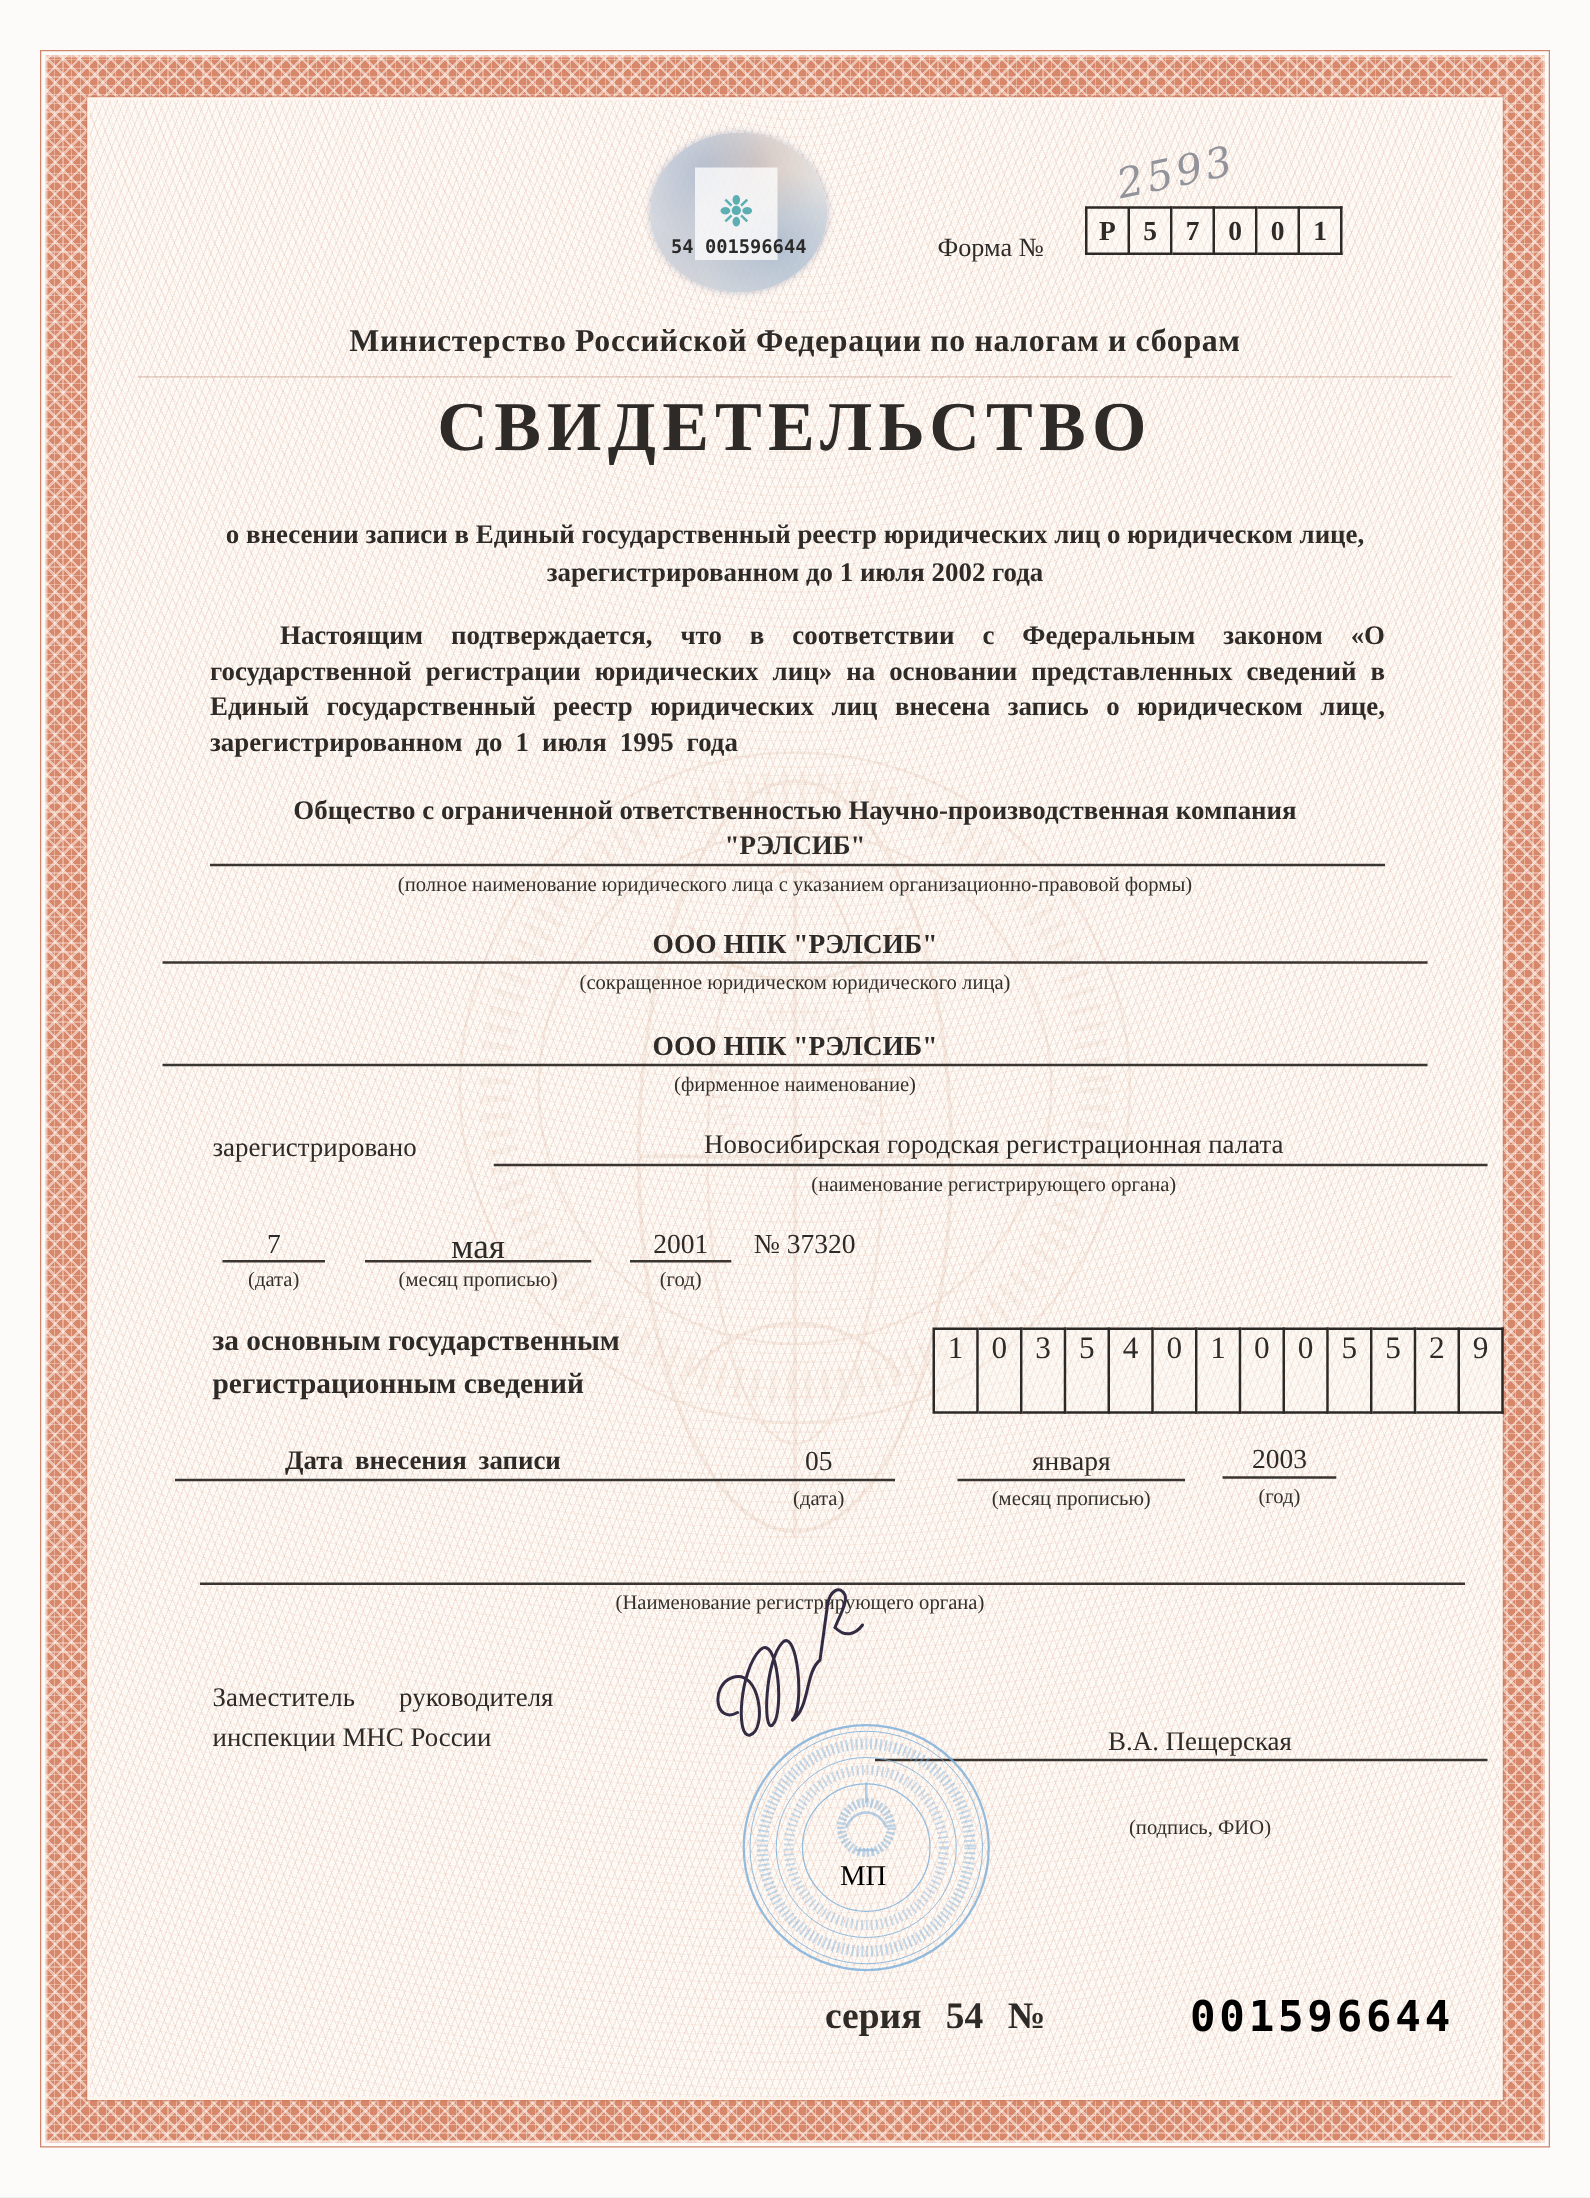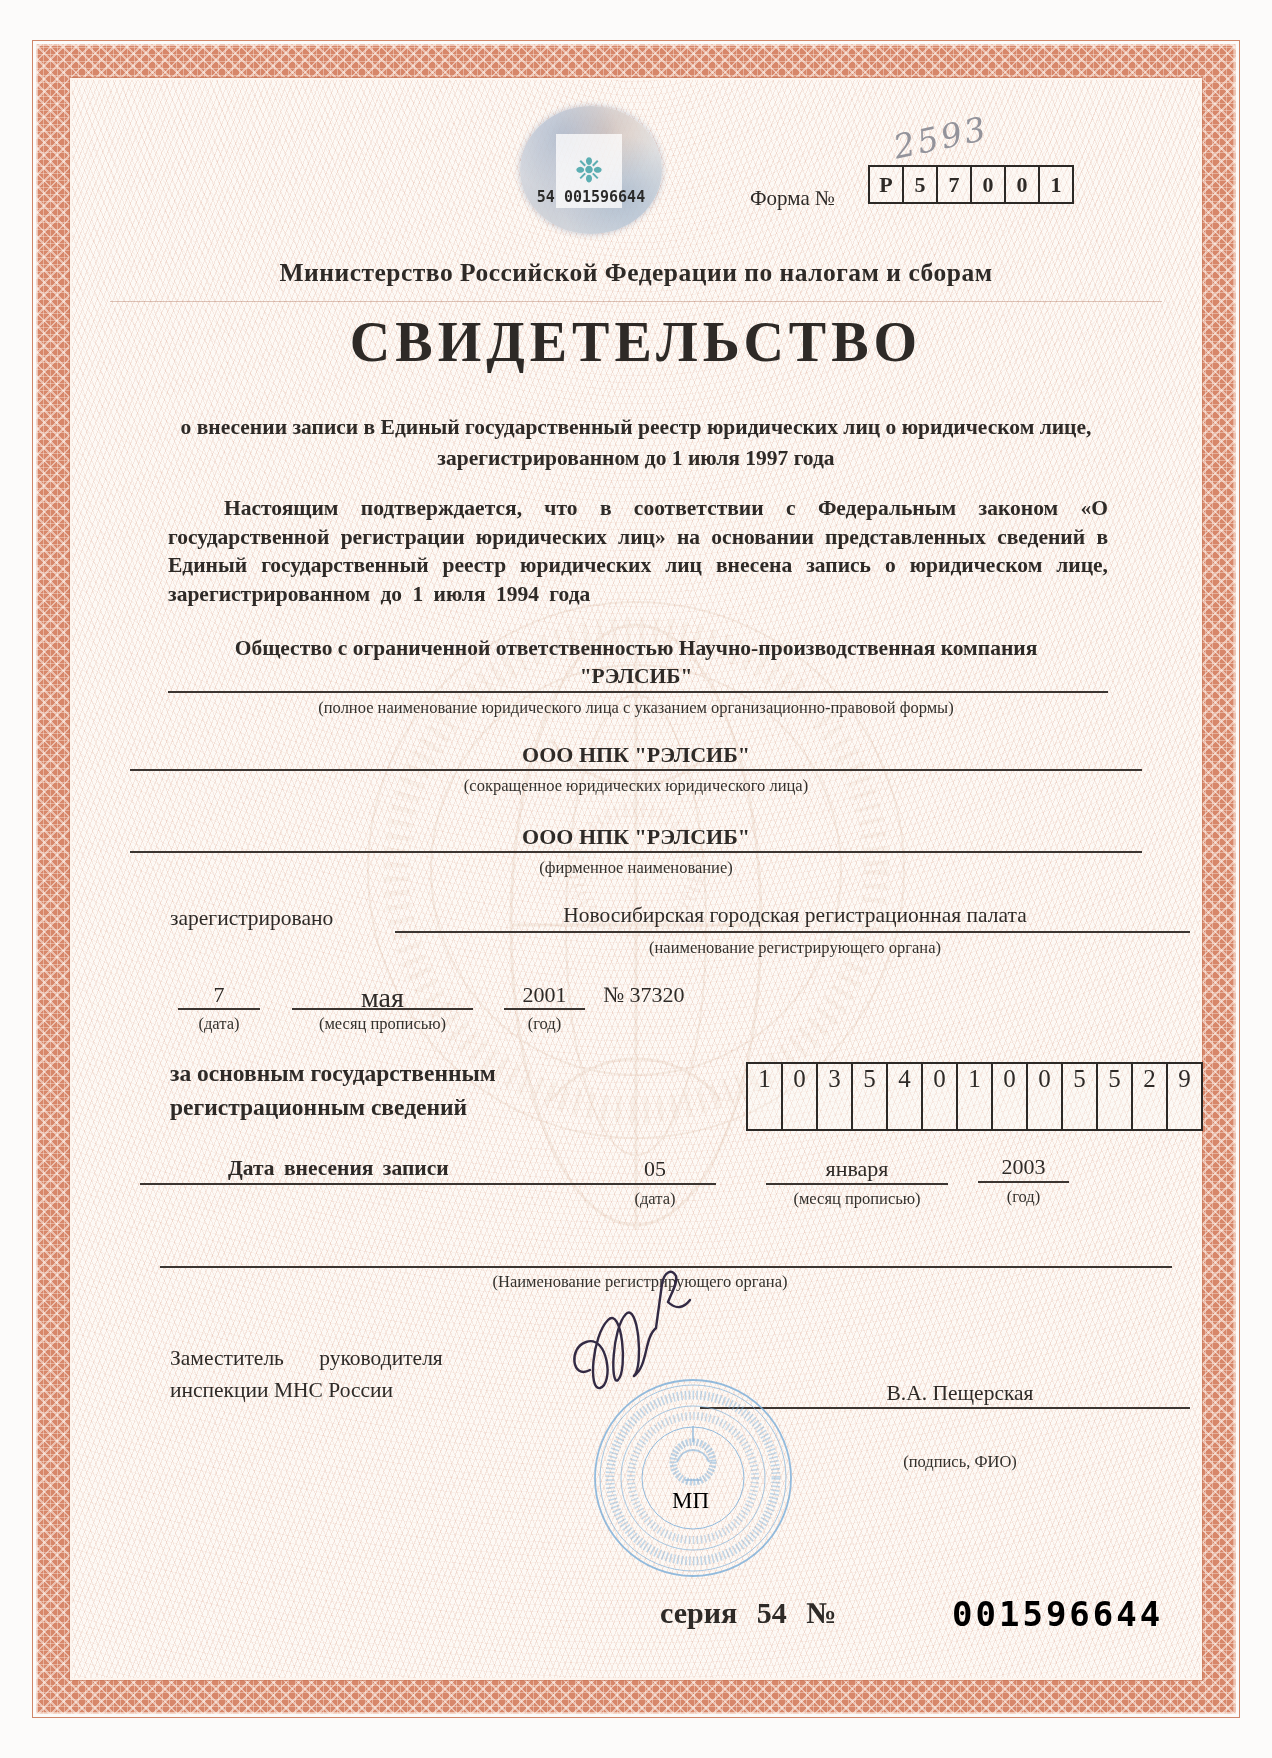--- a/index.html
+++ b/index.html
@@ -99,33 +99,33 @@
     <span class="fcell">7</span>
     <span class="fcell">0</span>
     <span class="fcell">0</span>
     <span class="fcell">1</span>
   </div>
 
   <div class="abs ctr b" style="left:100px; top:258px; width:1072px; font-size:25.5px; letter-spacing:.5px;">Министерство Российской Федерации по налогам и сборам</div>
   <div class="abs" style="left:110px; top:301px; width:1052px; border-top:1px solid rgba(160,95,70,.35);"></div>
   <div class="abs ctr b" style="left:100px; top:310px; width:1072px; font-size:56px; letter-spacing:5px;">СВИДЕТЕЛЬСТВО</div>
 
-  <div class="abs ctr b" style="left:130px; top:412px; width:1012px; font-size:21.5px; line-height:1.42;">о внесении записи в Единый государственный реестр юридических лиц о юридическом лице, зарегистрированном до 1 июля 1997 года</div>
+  <div class="abs ctr b" style="left:130px; top:412px; width:1012px; font-size:21.5px; line-height:1.42;">о внесении записи в Единый государственный реестр юридических лиц о юридическом лице, зарегистрированном до 1 июля 2002 года</div>
 
   <div class="abs b" style="left:168px; top:494px; width:940px; font-size:21.5px; line-height:1.33;
-       text-align:justify; text-indent:56px; word-spacing:5px;">Настоящим подтверждается, что в соответствии с Федеральным законом «О государственной регистрации юридических лиц» на основании представленных сведений в Единый государственный реестр юридических лиц внесена запись о юридическом лице, зарегистрированном до 1 июля 1994 года</div>
+       text-align:justify; text-indent:56px; word-spacing:5px;">Настоящим подтверждается, что в соответствии с Федеральным законом «О государственной регистрации юридических лиц» на основании представленных сведений в Единый государственный реестр юридических лиц внесена запись о юридическом лице, зарегистрированном до 1 июля 1995 года</div>
 
   <div class="abs ctr b" style="left:130px; top:636px; width:1012px; font-size:21.5px;">Общество с ограниченной ответственностью Научно-производственная компания</div>
   <div class="abs ctr b" style="left:130px; top:664px; width:1012px; font-size:21.5px;">"РЭЛСИБ"</div>
   <div class="abs rule" style="left:168px; top:691px; width:940px;"></div>
   <div class="abs ctr cap" style="left:130px; top:698px; width:1012px;">(полное наименование юридического лица с указанием организационно-правовой формы)</div>
 
   <div class="abs ctr b" style="left:130px; top:742px; width:1012px; font-size:22px;">ООО НПК "РЭЛСИБ"</div>
   <div class="abs rule" style="left:130px; top:769px; width:1012px;"></div>
-  <div class="abs ctr cap" style="left:130px; top:776px; width:1012px;">(сокращенное юридических юридического лица)</div>
+  <div class="abs ctr cap" style="left:130px; top:776px; width:1012px;">(сокращенное юридическом юридического лица)</div>
 
   <div class="abs ctr b" style="left:130px; top:824px; width:1012px; font-size:22px;">ООО НПК "РЭЛСИБ"</div>
   <div class="abs rule" style="left:130px; top:851px; width:1012px;"></div>
   <div class="abs ctr cap" style="left:130px; top:858px; width:1012px;">(фирменное наименование)</div>
 
   <div class="abs" style="left:170px; top:906px; font-size:21.5px;">зарегистрировано</div>
   <div class="abs ctr" style="left:400px; top:903px; width:790px; font-size:21.5px;">Новосибирская городская регистрационная палата</div>
   <div class="abs rule" style="left:395px; top:931px; width:795px;"></div>
   <div class="abs ctr cap" style="left:400px; top:938px; width:790px;">(наименование регистрирующего органа)</div>
 

